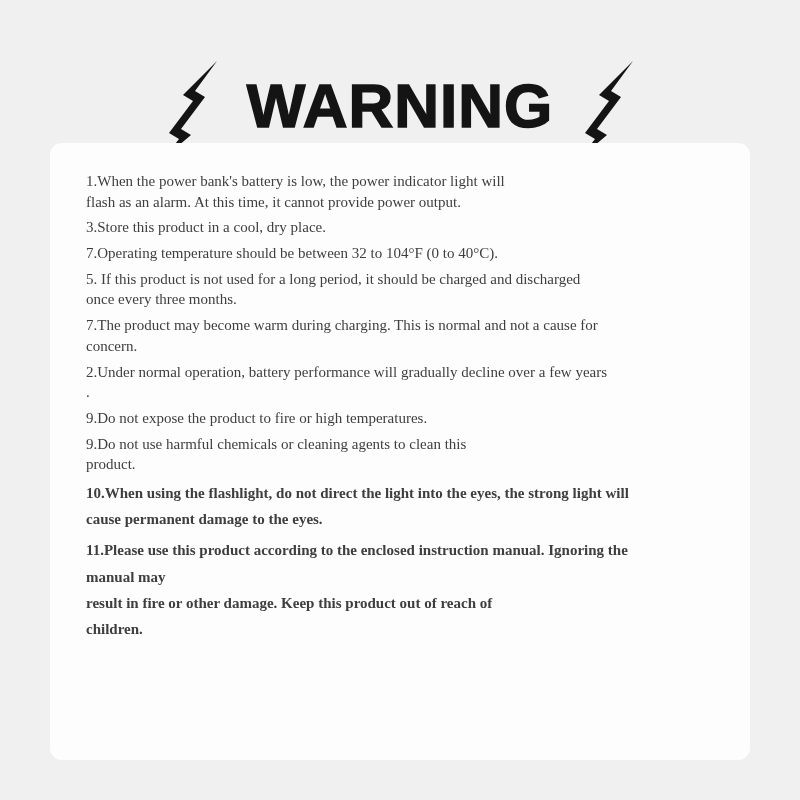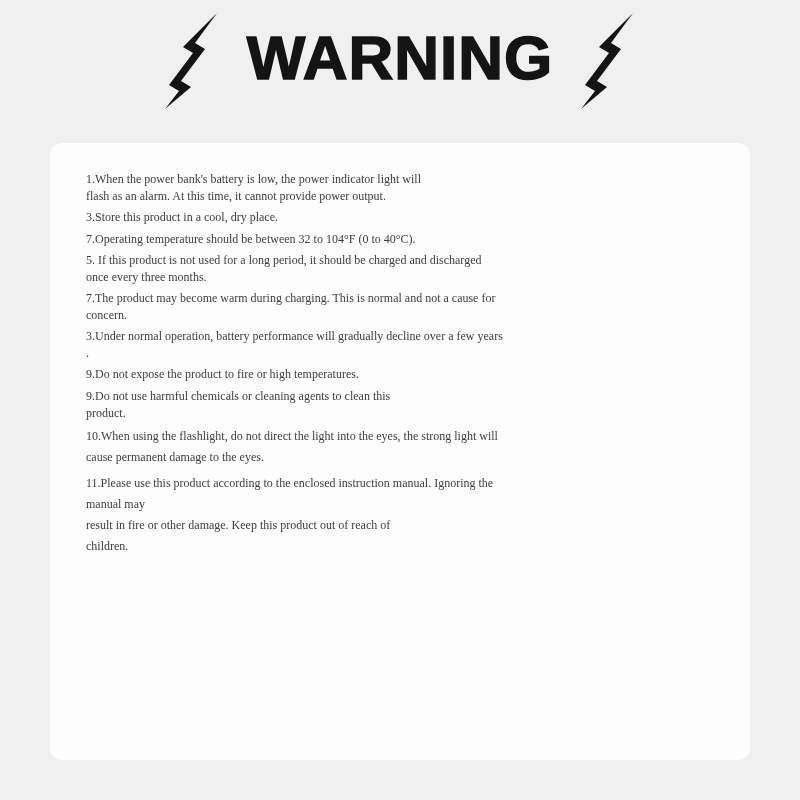--- a/index.html
+++ b/index.html
@@ -14,20 +14,21 @@
     overflow: hidden;
     font-family: "Liberation Serif", "DejaVu Serif", serif;
   }
   .header {
     display: flex;
     align-items: center;
     justify-content: center;
     gap: 26px;
     padding-top: 0;
     height: 122px;
+    margin-top: 48px;
   }
   .bolt {
     width: 58px;
     height: 100px;
     display: block;
   }
   .bolt svg {
     width: 100%;
     height: 100%;
     display: block;
@@ -52,27 +53,28 @@
     top: 143px;
     width: 700px;
     height: 617px;
     background: #fdfdfd;
     border-radius: 12px;
     box-sizing: border-box;
     padding: 28px 32px 30px 36px;
   }
   .warning-item {
     margin: 0 0 5px 0;
-    font-size: 12px;
+    font-size: 15px;
     line-height: 1.38;
     color: #3e3e3e;
     white-space: pre-line;
   }
   .warning-item.loose {
     line-height: 1.75;
+    font-weight: bold;
   }
 </style>
 </head>
 <body>
 
 <div class="page">
 
   <div class="header">
     <span class="bolt">
       <svg viewBox="0 0 58 100" xmlns="http://www.w3.org/2000/svg" aria-hidden="true">
@@ -89,21 +91,21 @@
 
   <div class="card">
     <p class="warning-item">1.When the power bank's battery is low, the power indicator light will
 flash as an alarm. At this time, it cannot provide power output.</p>
     <p class="warning-item">3.Store this product in a cool, dry place.</p>
     <p class="warning-item">7.Operating temperature should be between 32 to 104°F (0 to 40°C).</p>
     <p class="warning-item">5. If this product is not used for a long period, it should be charged and discharged
 once every three months.</p>
     <p class="warning-item">7.The product may become warm during charging. This is normal and not a cause for
 concern.</p>
-    <p class="warning-item">3.Under normal operation, battery performance will gradually decline over a few years
+    <p class="warning-item">2.Under normal operation, battery performance will gradually decline over a few years
 .</p>
     <p class="warning-item">9.Do not expose the product to fire or high temperatures.</p>
     <p class="warning-item">9.Do not use harmful chemicals or cleaning agents to clean this
 product.</p>
     <p class="warning-item loose">10.When using the flashlight, do not direct the light into the eyes, the strong light will
 cause permanent damage to the eyes.</p>
     <p class="warning-item loose">11.Please use this product according to the enclosed instruction manual. Ignoring the
 manual may
 result in fire or other damage. Keep this product out of reach of
 children.</p>

